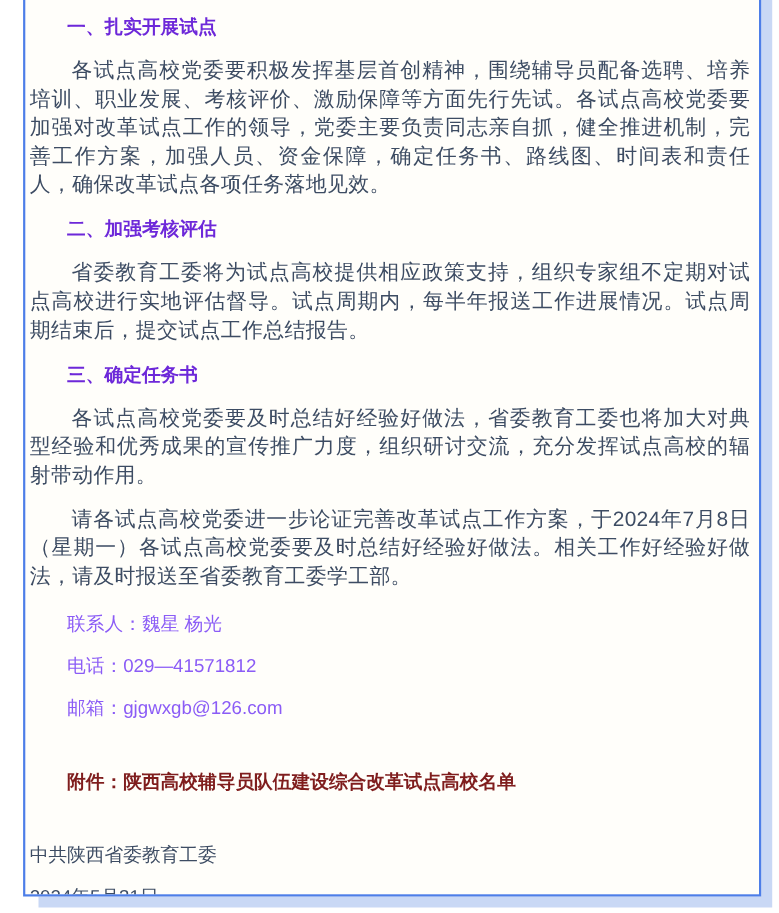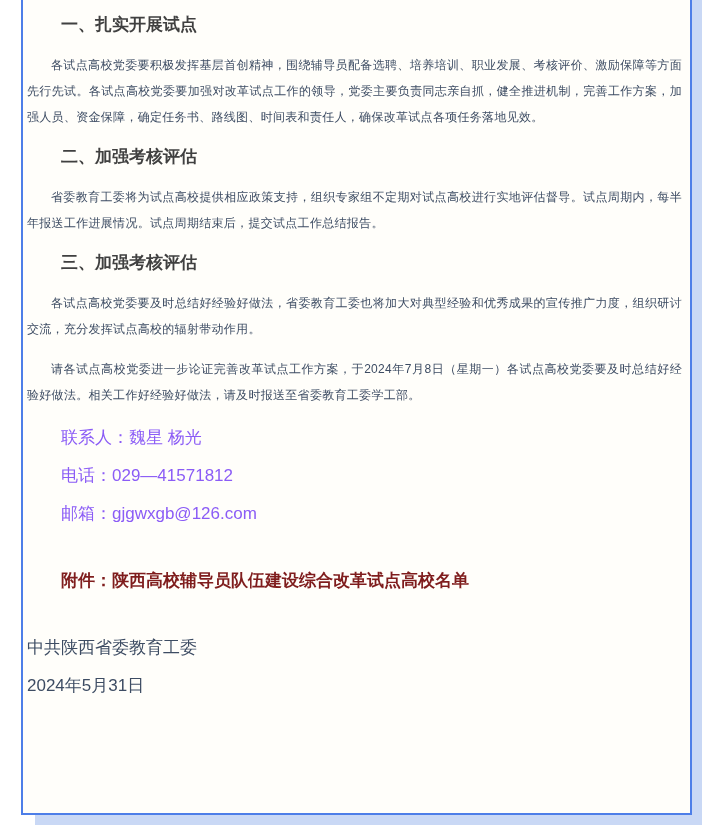--- a/index.html
+++ b/index.html
@@ -27,29 +27,29 @@
     background: #fffefa;
     border: 2px solid #4d7ee8;
     box-shadow: 12px 12px 0 -2px #c9d8f5;
     padding: 30px 8px 0 4px;
     overflow: hidden;
   }
   .section-heading {
     font-size: 17px;
     line-height: 26px;
     font-weight: bold;
-    color: #404040;
+    color: #6d28d9;
     margin: 14px 0 0 0;
     text-indent: 2em;
   }
   .section-heading.first {
     margin-top: 0;
   }
   .para {
-    font-size: 12px;
+    font-size: 19px;
     line-height: 26px;
     color: #3d4c63;
     margin: 14px 0 0 0;
     text-indent: 2em;
     text-align: justify;
     letter-spacing: 0.3px;
   }
   .contact-line {
     font-size: 17px;
     line-height: 26px;
@@ -87,21 +87,21 @@
 
 <div class="stage">
   <div class="card">
 
     <h2 class="section-heading first">一、扎实开展试点</h2>
     <p class="para">各试点高校党委要积极发挥基层首创精神，围绕辅导员配备选聘、培养培训、职业发展、考核评价、激励保障等方面先行先试。各试点高校党委要加强对改革试点工作的领导，党委主要负责同志亲自抓，健全推进机制，完善工作方案，加强人员、资金保障，确定任务书、路线图、时间表和责任人，确保改革试点各项任务落地见效。</p>
 
     <h2 class="section-heading">二、加强考核评估</h2>
     <p class="para">省委教育工委将为试点高校提供相应政策支持，组织专家组不定期对试点高校进行实地评估督导。试点周期内，每半年报送工作进展情况。试点周期结束后，提交试点工作总结报告。</p>
 
-    <h2 class="section-heading">三、加强考核评估</h2>
+    <h2 class="section-heading">三、确定任务书</h2>
     <p class="para">各试点高校党委要及时总结好经验好做法，省委教育工委也将加大对典型经验和优秀成果的宣传推广力度，组织研讨交流，充分发挥试点高校的辐射带动作用。</p>
     <p class="para">请各试点高校党委进一步论证完善改革试点工作方案，于2024年7月8日（星期一）各试点高校党委要及时总结好经验好做法。相关工作好经验好做法，请及时报送至省委教育工委学工部。</p>
 
     <p class="contact-line first">联系人：魏星 杨光</p>
     <p class="contact-line">电话：029—41571812</p>
     <p class="contact-line">邮箱：gjgwxgb@126.com</p>
 
     <p class="attachment-line">附件：陕西高校辅导员队伍建设综合改革试点高校名单</p>
 
     <div class="signature">

